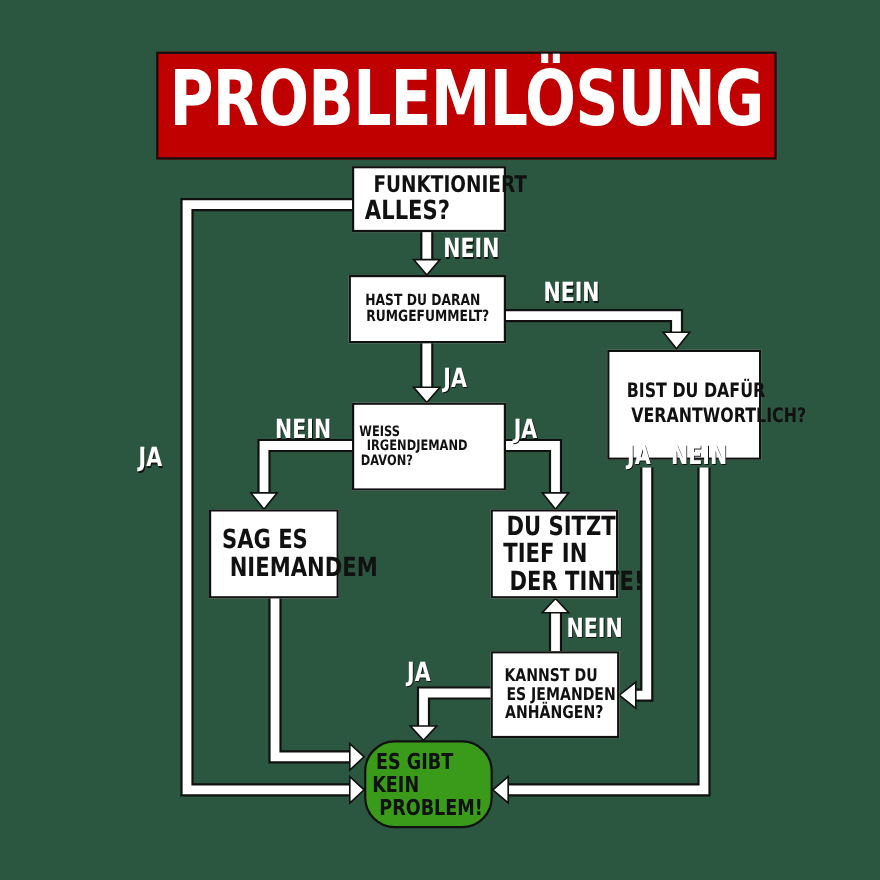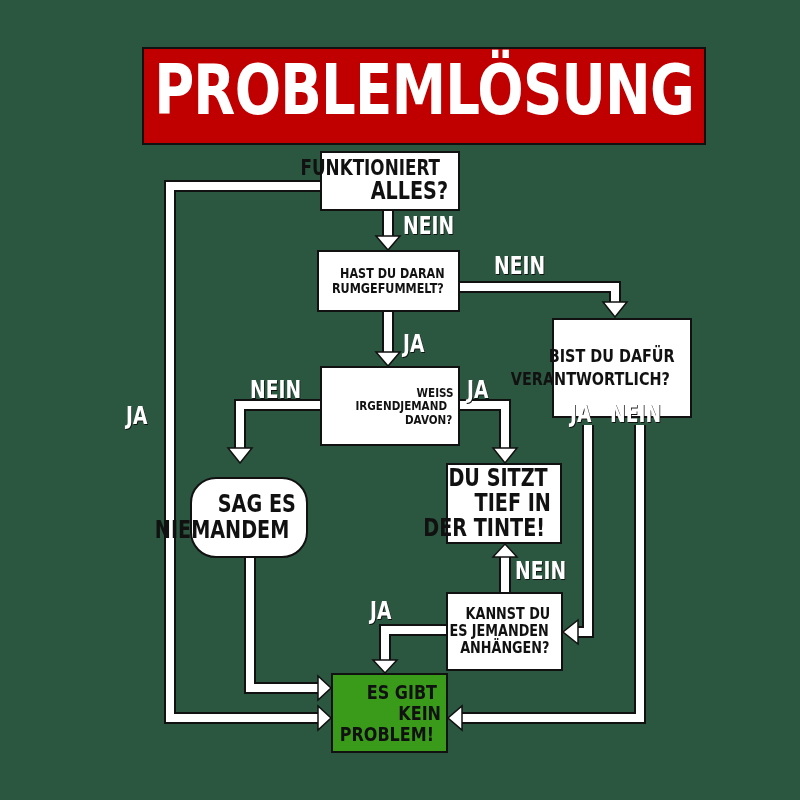--- a/index.html
+++ b/index.html
@@ -1,20 +1,20 @@
 <!DOCTYPE html>
 <html><head>
 <meta charset="utf-8">
 <style>
   html, body { margin:0; padding:0; }
   body { width:800px; height:800px; background:#2b5740; position:relative; overflow:hidden; font-family:"Liberation Sans", sans-serif; }
   .title { position:absolute; left:118px; top:47px; width:564px; height:98px; background:#c00000; border:2px solid #111; box-sizing:border-box; display:flex; justify-content:center;margin-left:24px; }
   .title span { color:#fff; font-family:"DejaVu Sans", sans-serif; font-weight:bold; font-size:70px; letter-spacing:-1px; transform:scaleX(0.78); display:inline-block; white-space:nowrap; }
   svg.arrows { position:absolute; left:0; top:0; }
-  .box { position:absolute; background:#fff; border:2px solid #111; box-sizing:border-box; display:flex; flex-direction:column; align-items:flex-end; justify-content:center; text-align:center; color:#111; font-family:"DejaVu Sans", sans-serif; font-weight:bold; line-height:1.05; }
+  .box { position:absolute; background:#fff; border:2px solid #111; box-sizing:border-box; display:flex; flex-direction:column; align-items:flex-start; justify-content:center; text-align:center; color:#111; font-family:"DejaVu Sans", sans-serif; font-weight:bold; line-height:1.05; }
   .box span { display:block; transform:scaleX(0.8); white-space:nowrap; }
   .box.green { background:#3a9a1a; }
   .lbl { position:absolute; color:#fff; font-family:"DejaVu Sans", sans-serif; font-weight:bold; font-size:24px; transform:scaleX(0.78); transform-origin:left top; white-space:nowrap; text-shadow:1px 1px 0 #111; }
 </style>
 </head>
 <body>
 
 <div class="title">
   <span>PROBLEMLÖSUNG</span>
 </div>
@@ -77,38 +77,38 @@
   <span style="margin-bottom:4px;">BIST DU DAFÜR</span>
   <span>VERANTWORTLICH?</span>
 </div>
 
 <div class="box" style="left:320px;top:366px;width:140px;height:80px;font-size:13px;">
   <span>WEISS</span>
   <span>IRGENDJEMAND</span>
   <span>DAVON?</span>
 </div>
 
-<div class="box" style="left:190px;top:477px;width:118px;height:81px;font-size:24px;border-radius:26px;">
+<div class="box" style="left:190px;top:463px;width:118px;height:81px;font-size:24px;">
   <span>SAG ES</span>
   <span>NIEMANDEM</span>
 </div>
 
 <div class="box" style="left:446px;top:463px;width:116px;height:81px;font-size:24px;">
   <span>DU SITZT</span>
   <span>TIEF IN</span>
   <span>DER TINTE!</span>
 </div>
 
 <div class="box" style="left:446px;top:592px;width:117px;height:79px;font-size:16px;">
   <span>KANNST DU</span>
   <span>ES JEMANDEN</span>
   <span>ANHÄNGEN?</span>
 </div>
 
-<div class="box green" style="left:331px;top:673px;width:117px;height:80px;font-size:20px;">
+<div class="box green" style="left:331px;top:673px;width:117px;height:80px;font-size:20px;border-radius:28px;">
   <span>ES GIBT</span>
   <span>KEIN</span>
   <span>PROBLEM!</span>
 </div>
 
 <div class="lbl" style="left:126px;top:402px;">JA</div>
 <div class="lbl" style="left:403px;top:212px;">NEIN</div>
 <div class="lbl" style="left:494px;top:252px;">NEIN</div>
 <div class="lbl" style="left:403px;top:330px;">JA</div>
 <div class="lbl" style="left:250px;top:376px;">NEIN</div>

